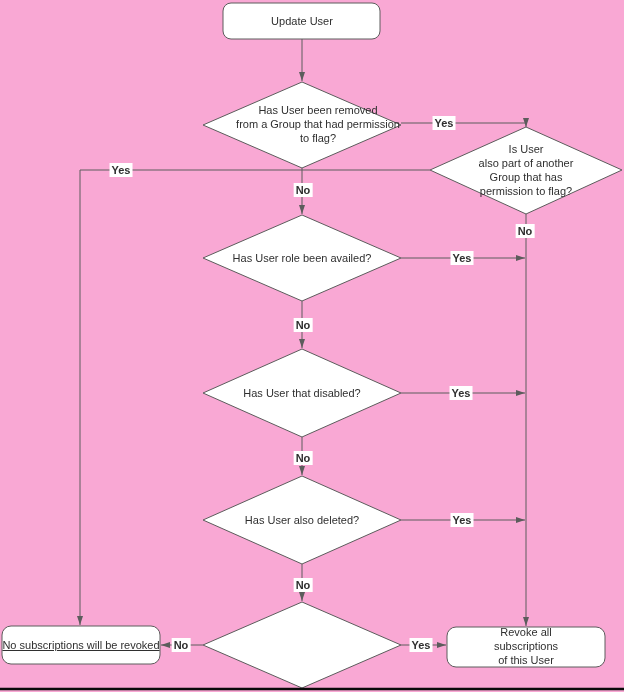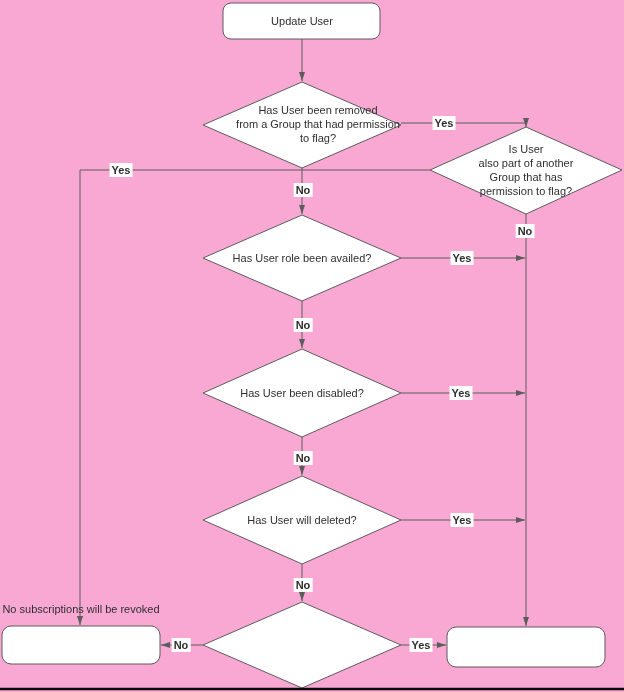--- a/index.html
+++ b/index.html
@@ -80,23 +80,25 @@
   </svg>
 
   <div class="label" style="left:302px; top:21px;">Update User</div>
   <div class="label" style="left:318px; top:124px;">Has User been removed
 from a Group that had permission
 to flag?</div>
   <div class="label" style="left:526px; top:162px;margin-top:8px;">Is User
 also part of another Group that has
 permission to flag?</div>
   <div class="label" style="left:302px; top:258px;">Has User role been availed?</div>
-  <div class="label" style="left:302px; top:393px;">Has User been disabled?</div>
-  <div class="label" style="left:302px; top:520px;">Has User will deleted?</div>
-  <div class="label" style="left:81px; top:609px;">No subscriptions will be revoked</div>
+  <div class="label" style="left:302px; top:393px;">Has User that disabled?</div>
+  <div class="label" style="left:302px; top:520px;">Has User also deleted?</div>
+  <div class="label" style="left:81px; top:645px;text-decoration:underline;">No subscriptions will be revoked</div>
+  <div class="label" style="left:526px; top:646px;">Revoke all subscriptions
+of this User</div>
 
   <div class="label edge-label" style="left:444px; top:123px;">Yes</div>
   <div class="label edge-label" style="left:303px; top:190px;">No</div>
   <div class="label edge-label" style="left:121px; top:170px;">Yes</div>
   <div class="label edge-label" style="left:525px; top:231px;">No</div>
   <div class="label edge-label" style="left:462px; top:258px;">Yes</div>
   <div class="label edge-label" style="left:303px; top:325px;">No</div>
   <div class="label edge-label" style="left:461px; top:393px;">Yes</div>
   <div class="label edge-label" style="left:303px; top:458px;">No</div>
   <div class="label edge-label" style="left:462px; top:520px;">Yes</div>

